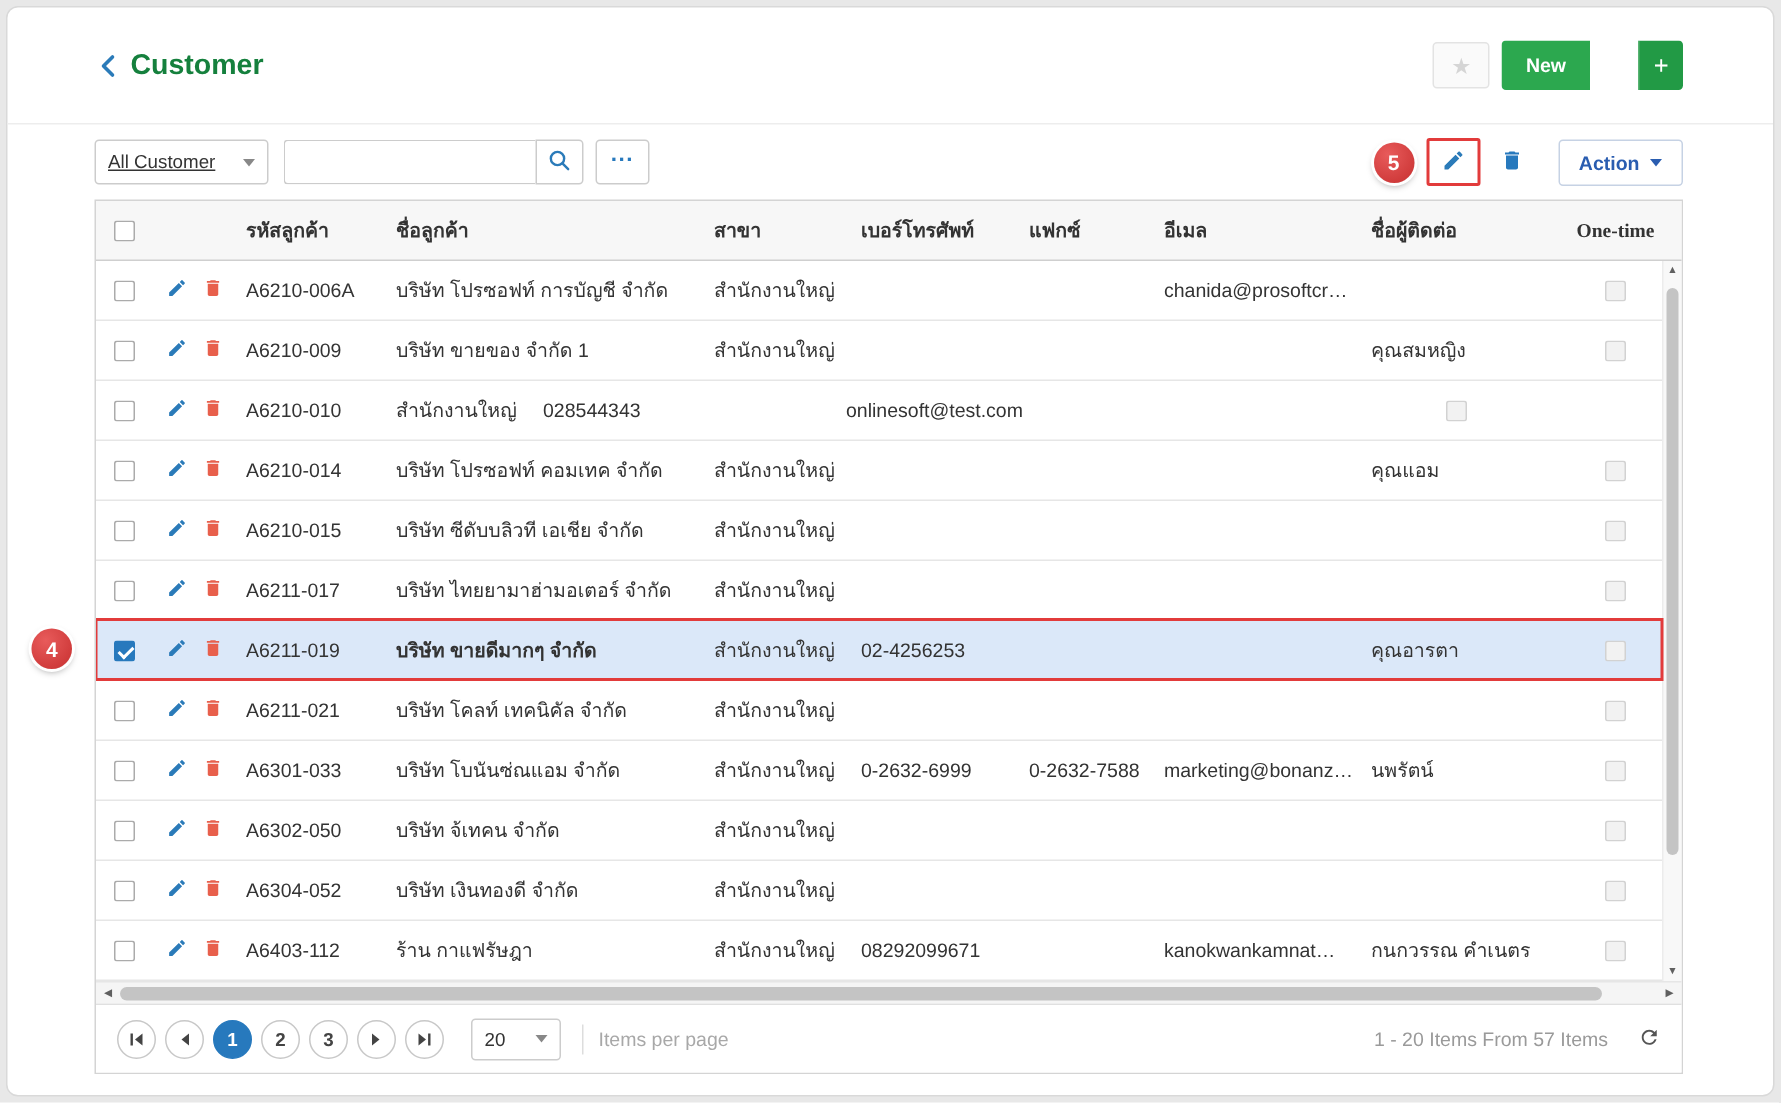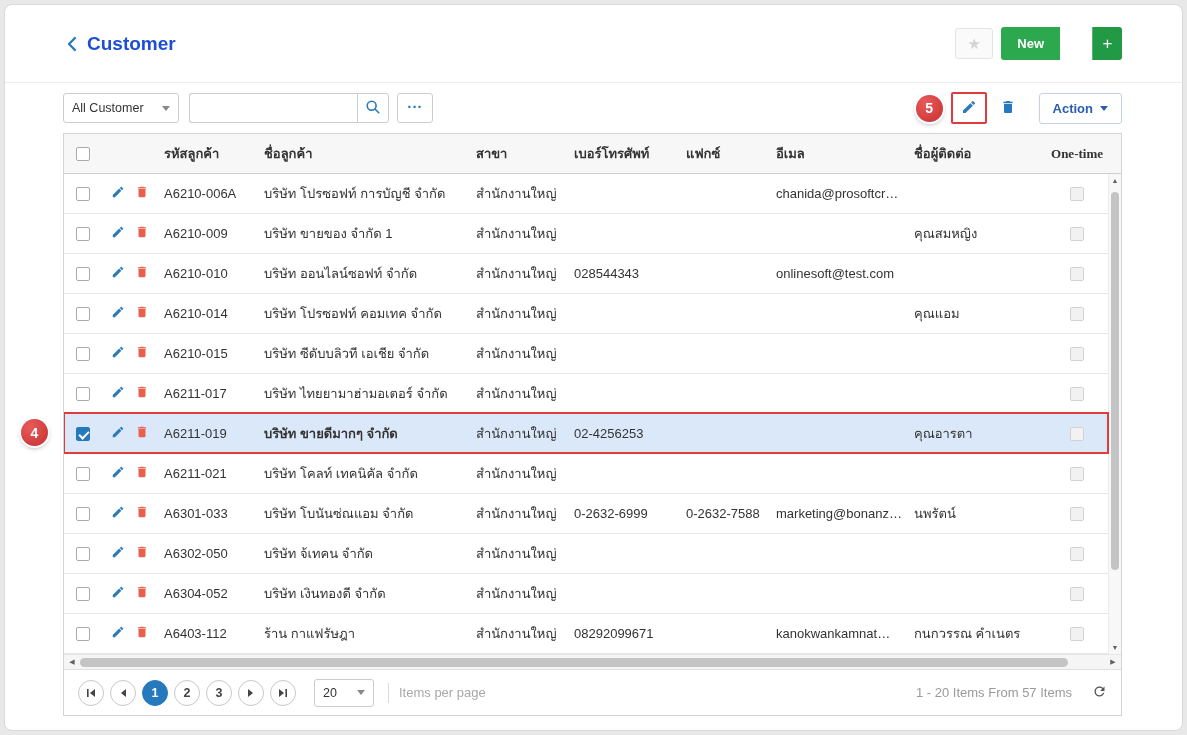--- a/index.html
+++ b/index.html
@@ -19,21 +19,21 @@
     overflow: hidden;
   }
   
   .page-header {
     height: 78px;
     display: flex; align-items: center;
     padding: 0 60px 0 60px;
     border-bottom: 1px solid #ededed;
   }
   .back-chevron { display:flex; align-items:center; margin-right:8px; cursor:pointer; }
-  .page-title { font-size: 19px; font-weight: 600; color: #1d4ed8; }
+  .page-title { font-size: 19px; font-weight: 600; color: #15803d; }
   .header-right { margin-left:auto; display:flex; align-items:center; gap:8px; }
   .star-btn {
     width: 38px; height: 31px;
     background: #fafafa; border: 1px solid #e3e3e3; border-radius: 3px;
     display:flex; align-items:center; justify-content:center;
     color:#d5d5d5; font-size:15px; cursor:pointer;
   }
   .new-split { display:flex; border-radius:3px; overflow:hidden; cursor:pointer;gap:32px; }
   .new-main {
     background: var(--green, #2ca84f); color:#fff;
@@ -47,21 +47,21 @@
     display:flex; align-items:center; justify-content:center;
     border:none; border-left:1px solid rgba(255,255,255,.25);
   }
   
   .main { padding: 0 60px 0 58px; }
   .toolbar { height: 50px; display:flex; align-items:center; }
   .filter-select {
     width: 116px; height: 30px;
     border:1px solid #ccc; border-radius:3px;
     display:flex; align-items:center; padding:0 8px;
-    font-size:12.5px; color:#333; cursor:pointer; background:#fff;
+    font-size:12.5px; color:#333; cursor:pointer; background:#fff;text-decoration:underline;
   }
   .filter-select .caret { margin-left:auto; }
   .caret { width:0; height:0; border-left:4px solid transparent; border-right:4px solid transparent; border-top:5px solid #888; }
   .search-group { display:flex; margin-left:10px; }
   .search-input {
     width: 168px; height: 30px;
     border:1px solid #ccc; border-right:none;
     border-radius:3px 0 0 3px; padding:0 8px; font-size:13px; outline:none;
     font-family: inherit;
   }
@@ -357,21 +357,20 @@
       </button>
       <button class="mini-icon-btn">
         <span>
           <svg width="14" height="14" viewBox="0 0 24 24">
                     <path fill="#e8604c" d="M6 19c0 1.1.9 2 2 2h8c1.1 0 2-.9 2-2V7H6v12zM19 4h-3.5l-1-1h-5l-1 1H5v2h14V4z"></path>
                   </svg>
         </span>
       </button>
     </div>
     <div class="cell c-code">A6210-010</div>
-    <div class="cell c-name">บริษัท ออนไลน์ซอฟท์ จำกัด</div>
     <div class="cell c-branch">สำนักงานใหญ่</div>
     <div class="cell c-phone">028544343</div>
     <div class="cell c-fax"></div>
     <div class="cell c-email">onlinesoft@test.com</div>
     <div class="cell c-contact"></div>
     <div class="cell c-onetime">
               <span class="cb cb-muted"></span>
             </div>
   </div>
           <div class="trow">

